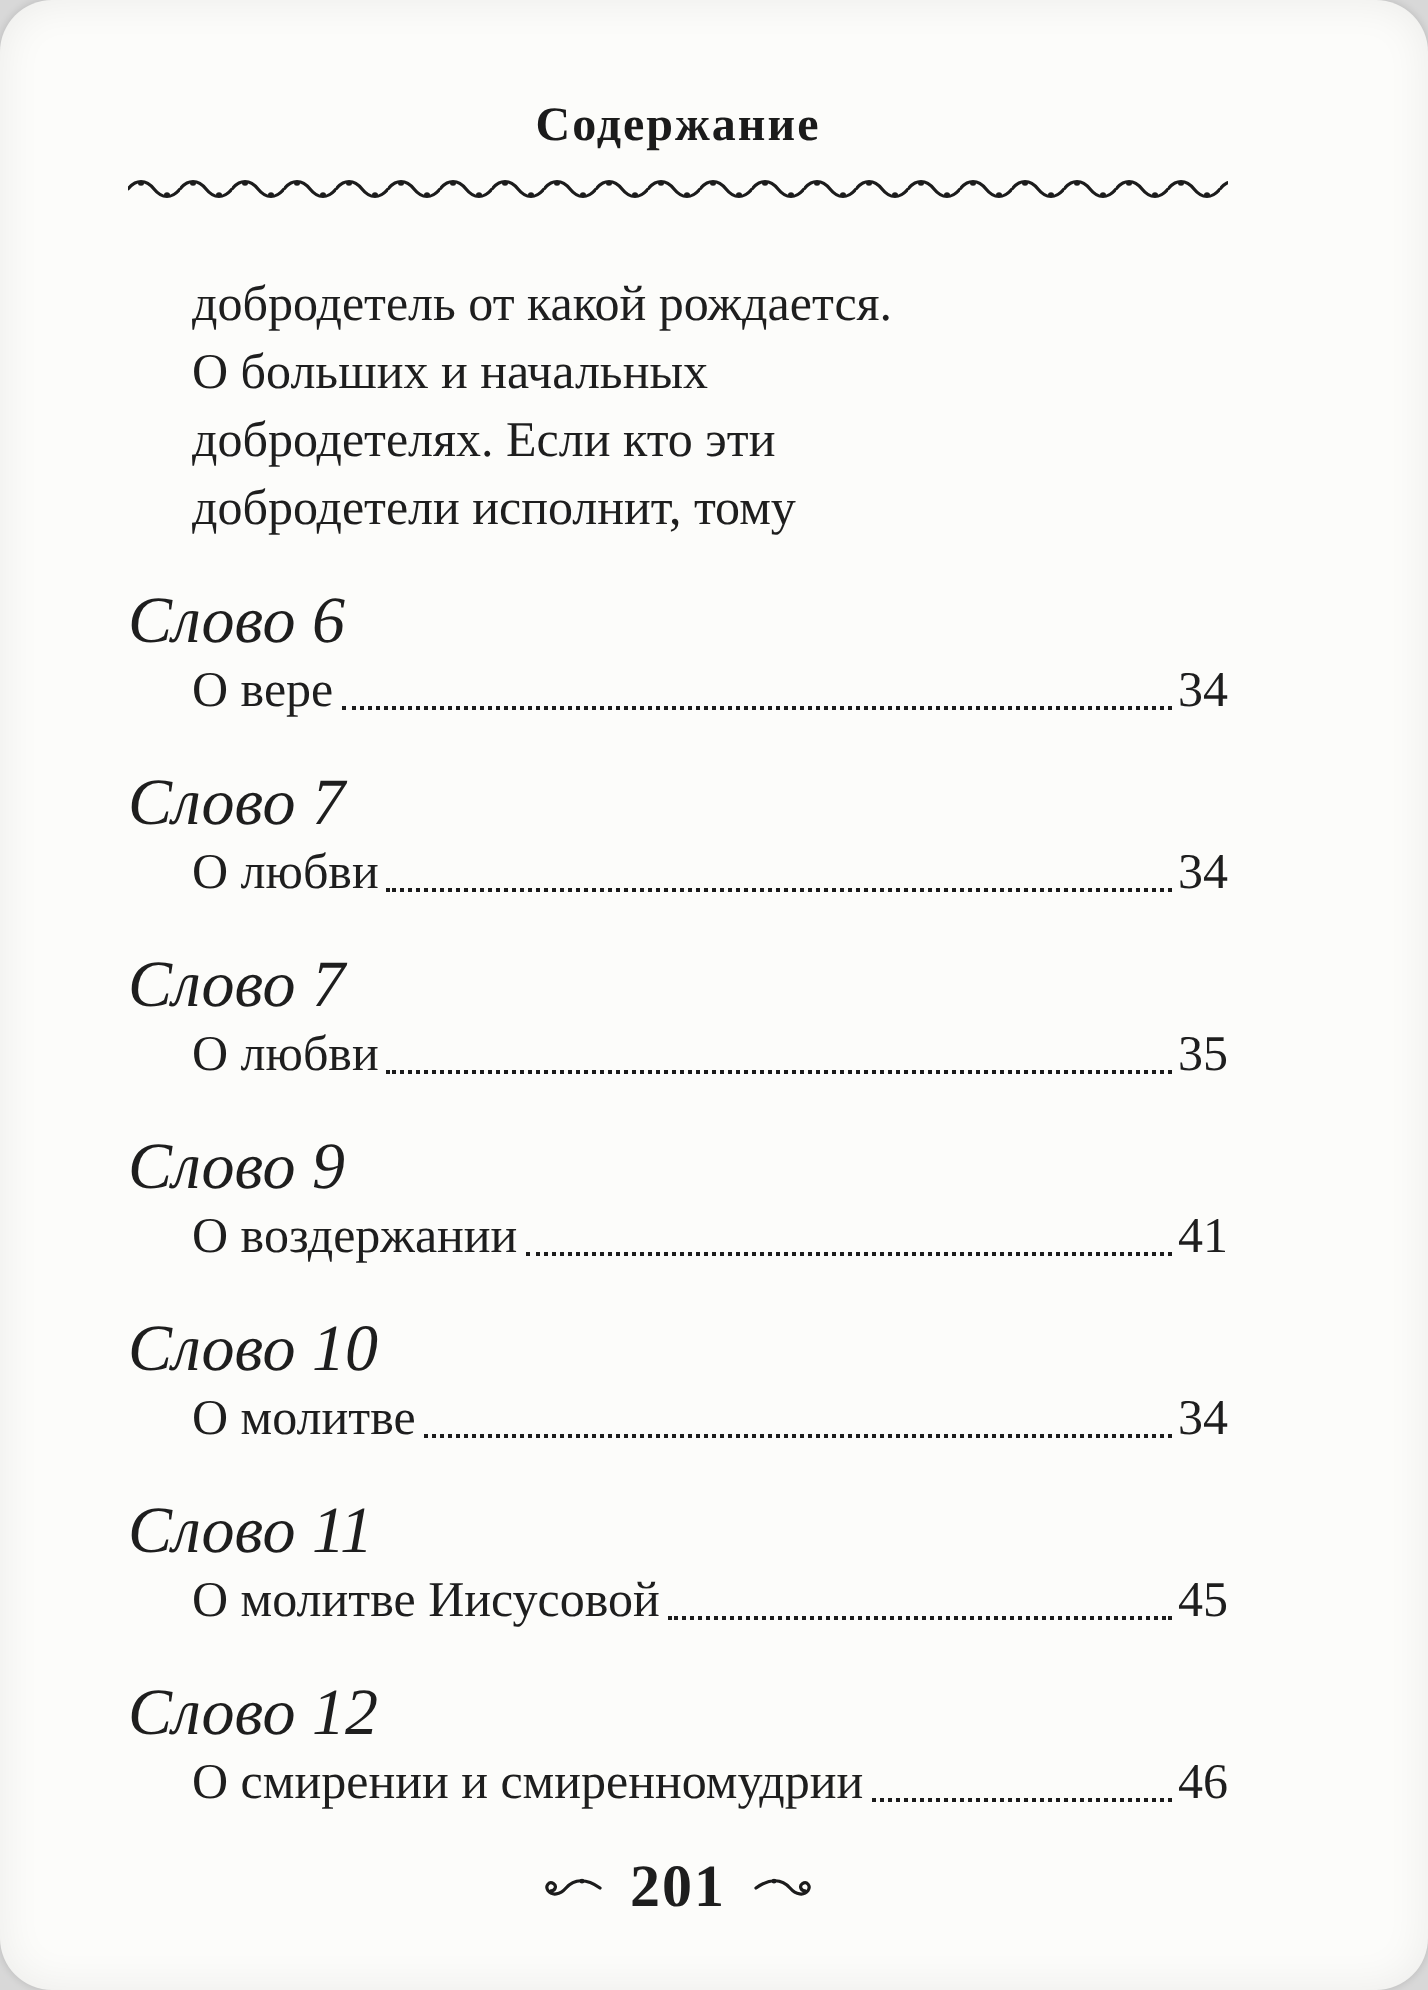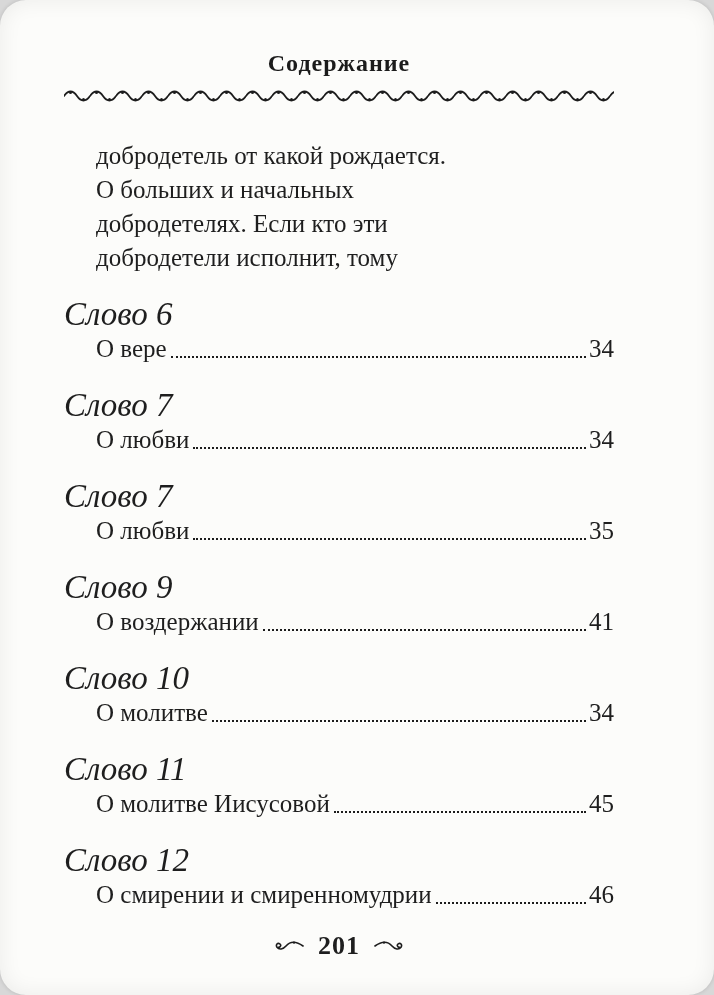--- a/index.html
+++ b/index.html
@@ -59,21 +59,21 @@
   }
   .footer {
     margin-top: auto;
     display: flex;
     align-items: center;
     justify-content: center;
     gap: 14px;
     padding-top: 18px;
   }
   .footer-num {
-    font-size: 26px;
+    font-size: 30px;
     font-weight: 700;
     letter-spacing: 1px;
   }
   .scroll-flip { transform: scaleX(-1); }
 </style>
 </head>
 <body>
 
 <div class="page">
 

